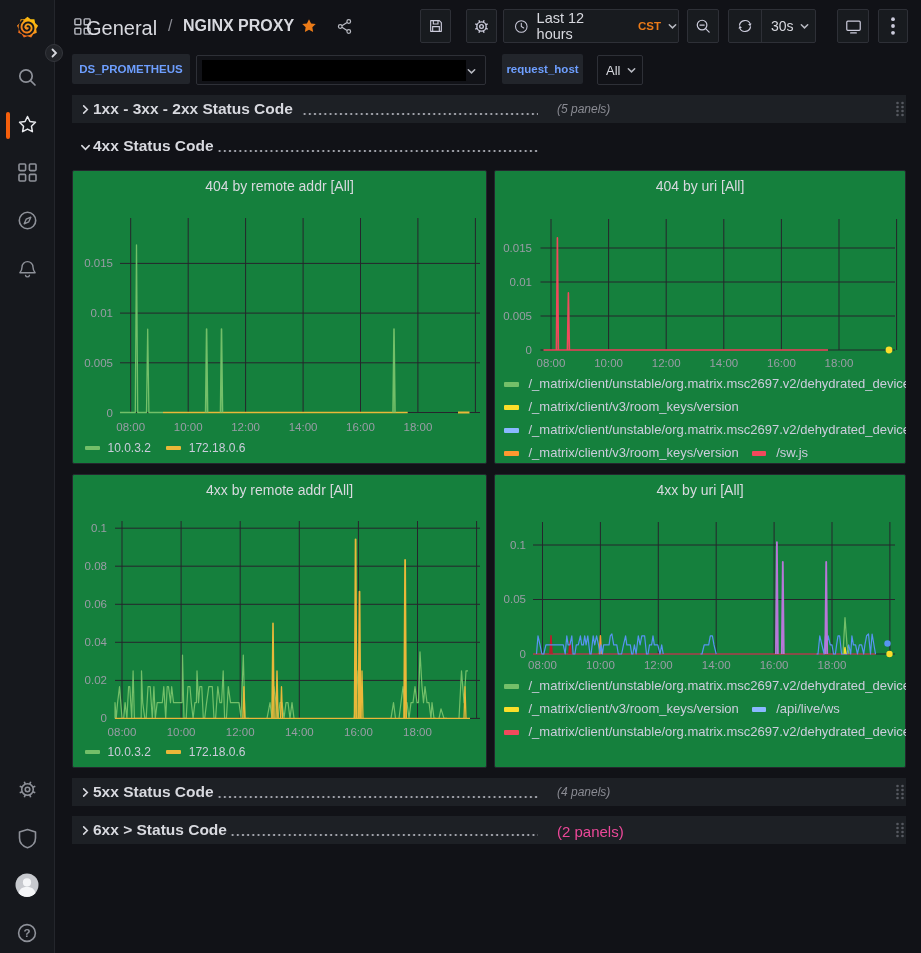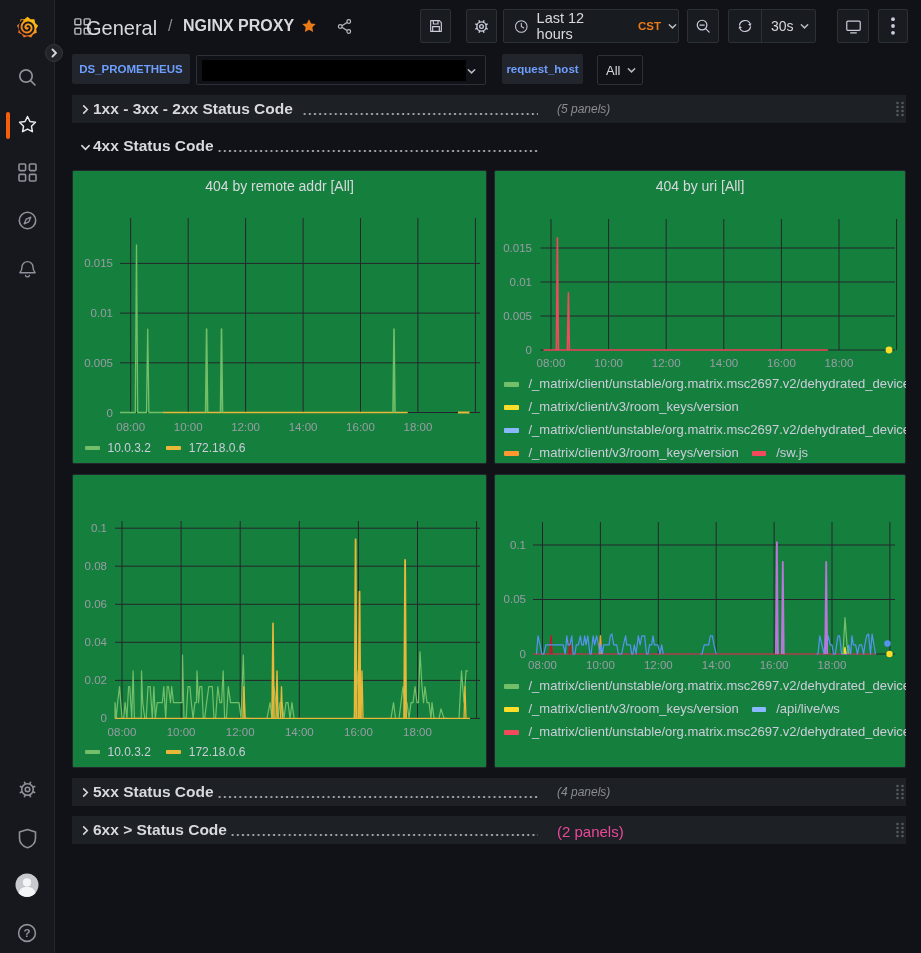--- a/index.html
+++ b/index.html
@@ -304,20 +304,21 @@
 </svg>
  <div class="legend" style="left:9px;top:202px;width:402px;line-height:22.8px;font-size:13px">
   <div><span style="display:inline-block;width:14.5px;height:4.5px;border-radius:1px;background:#73BF69;margin-right:10px;vertical-align:middle"></span><span style="vertical-align:middle">/_matrix/client/unstable/org.matrix.msc2697.v2/dehydrated_device</span></div>
   <div><span style="display:inline-block;width:14.5px;height:4.5px;border-radius:1px;background:#FADE2A;margin-right:10px;vertical-align:middle"></span><span style="vertical-align:middle">/_matrix/client/v3/room_keys/version</span></div>
   <div><span style="display:inline-block;width:14.5px;height:4.5px;border-radius:1px;background:#8AB8FF;margin-right:10px;vertical-align:middle"></span><span style="vertical-align:middle">/_matrix/client/unstable/org.matrix.msc2697.v2/dehydrated_device</span></div>
   <div><span style="display:inline-block;width:14.5px;height:4.5px;border-radius:1px;background:#FF9830;margin-right:10px;vertical-align:middle"></span><span style="vertical-align:middle">/_matrix/client/v3/room_keys/version</span><span style="display:inline-block;width:13px"></span><span style="display:inline-block;width:14.5px;height:4.5px;border-radius:1px;background:#F2495C;margin-right:10px;vertical-align:middle"></span><span style="vertical-align:middle">/sw.js</span></div>
  </div>
 </div>
 
 <div class="panel" style="left:72px;top:474px;width:415px;height:294px">
+ <div class="ptitle">4xx by remote addr [All]</div>
  <svg width="415" height="294" style="position:absolute;left:0;top:0">
 <line x1="49.0" y1="46" x2="49.0" y2="243.4" stroke="#25262c" stroke-width="1"></line>
       <line x1="108.1" y1="46" x2="108.1" y2="243.4" stroke="#25262c" stroke-width="1"></line>
       <line x1="167.2" y1="46" x2="167.2" y2="243.4" stroke="#25262c" stroke-width="1"></line>
       <line x1="226.3" y1="46" x2="226.3" y2="243.4" stroke="#25262c" stroke-width="1"></line>
       <line x1="285.4" y1="46" x2="285.4" y2="243.4" stroke="#25262c" stroke-width="1"></line>
       <line x1="344.5" y1="46" x2="344.5" y2="243.4" stroke="#25262c" stroke-width="1"></line>
       <line x1="403.6" y1="46" x2="403.6" y2="243.4" stroke="#25262c" stroke-width="1"></line>
 <line x1="42" y1="243.4" x2="407" y2="243.4" stroke="#25262c" stroke-width="1"></line>
       <line x1="42" y1="205.4" x2="407" y2="205.4" stroke="#25262c" stroke-width="1"></line>
@@ -355,20 +356,21 @@
 <polyline points="331.1,243.4 332.1,84.9 333.1,243.4" fill="none" stroke="#EAB839" stroke-width="1.8" stroke-linejoin="round"></polyline>
 <polyline points="391.0,243.4 392.0,211.7 393.0,243.4" fill="none" stroke="#EAB839" stroke-width="1.3" stroke-linejoin="round"></polyline>
 </svg>
  <div class="legend" style="left:12px;top:269px;width:390px">
   <span style="display:inline-block;width:14.5px;height:4.5px;border-radius:1px;background:#73BF69;margin-right:8px;vertical-align:middle"></span><span style="vertical-align:middle">10.0.3.2</span>
   <span style="display:inline-block;width:12px"></span><span style="display:inline-block;width:14.5px;height:4.5px;border-radius:1px;background:#EAB839;margin-right:8px;vertical-align:middle"></span><span style="vertical-align:middle">172.18.0.6</span>
  </div>
 </div>
 
 <div class="panel" style="left:494px;top:474px;width:412px;height:294px">
+ <div class="ptitle">4xx by uri [All]</div>
  <svg width="412" height="294" style="position:absolute;left:0;top:0">
 <line x1="47.5" y1="47" x2="47.5" y2="179" stroke="#25262c" stroke-width="1"></line>
       <line x1="105.4" y1="47" x2="105.4" y2="179" stroke="#25262c" stroke-width="1"></line>
       <line x1="163.3" y1="47" x2="163.3" y2="179" stroke="#25262c" stroke-width="1"></line>
       <line x1="221.2" y1="47" x2="221.2" y2="179" stroke="#25262c" stroke-width="1"></line>
       <line x1="279.1" y1="47" x2="279.1" y2="179" stroke="#25262c" stroke-width="1"></line>
       <line x1="337.0" y1="47" x2="337.0" y2="179" stroke="#25262c" stroke-width="1"></line>
       <line x1="394.9" y1="47" x2="394.9" y2="179" stroke="#25262c" stroke-width="1"></line>
 <line x1="38" y1="179" x2="400" y2="179" stroke="#25262c" stroke-width="1"></line>
       <line x1="38" y1="124.5" x2="400" y2="124.5" stroke="#25262c" stroke-width="1"></line>

